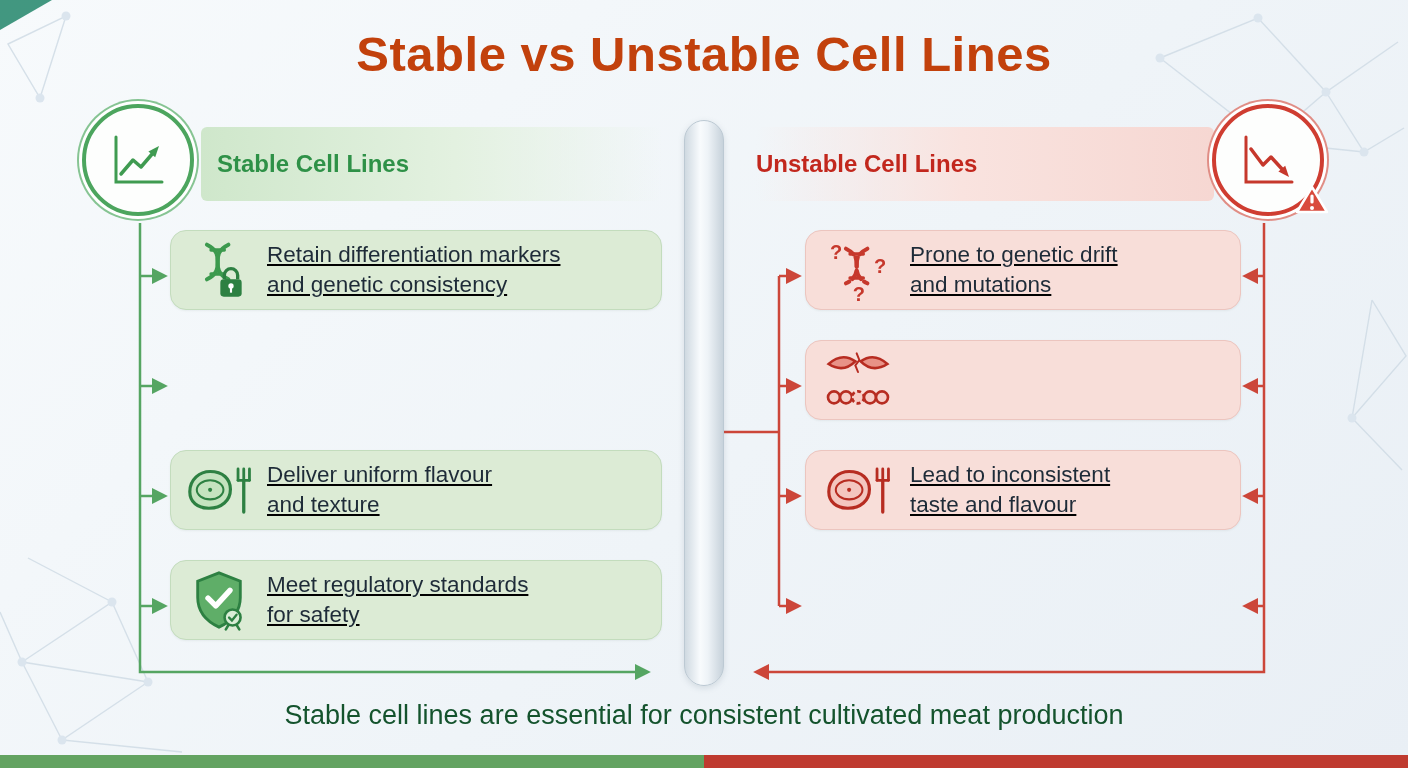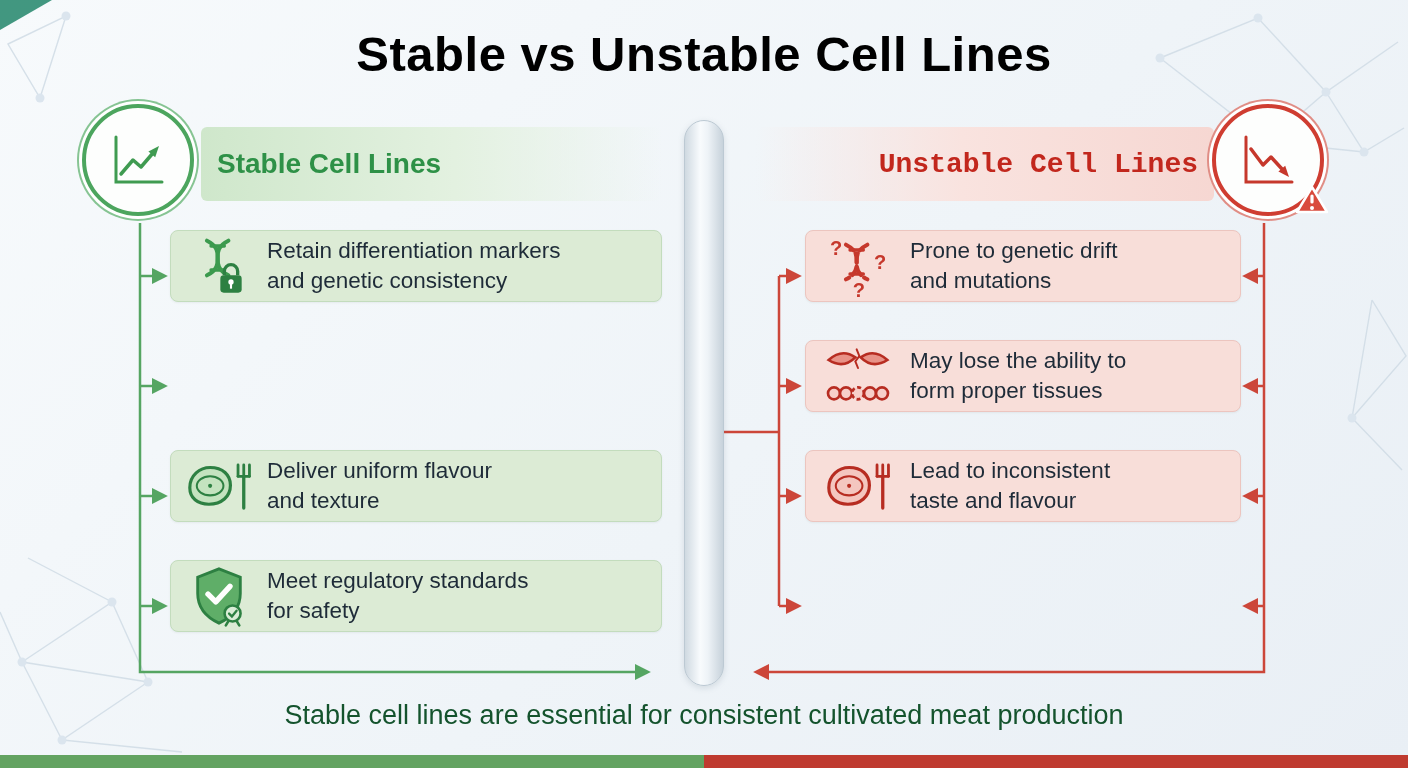--- a/index.html
+++ b/index.html
@@ -6,51 +6,50 @@
   html,body { width:1408px; height:768px; overflow:hidden; }
   body {
     font-family:"Liberation Sans", sans-serif;
     background:linear-gradient(135deg,#f7fafc 0%,#eff4f8 55%,#e9eff5 100%);
   }
   .canvas { position:relative; width:1408px; height:768px; }
   .bg-net { position:absolute; inset:0; pointer-events:none; z-index:0; }
   .connectors { position:absolute; inset:0; pointer-events:none; z-index:1; }
   .title {
     position:absolute; top:26px; left:0; width:100%; text-align:center;
-    font-size:49px; font-weight:bold; color:#000000; letter-spacing:.5px; z-index:2;
+    font-size:49px; font-weight:bold; color:#c2410c; letter-spacing:.5px; z-index:2;
   }
   .divider {
     position:absolute; left:684px; top:120px; width:40px; height:566px;
     border-radius:20px; border:1px solid #bcc9d3;
     background:linear-gradient(90deg,#cfd9e1,#f8fbfd 40%,#eef3f7 60%,#c7d2db);
     box-shadow:0 2px 6px rgba(90,110,130,.18); z-index:2;
   }
   .badge {
     position:absolute; width:112px; height:112px; border-radius:50%;
     background:#fdfefd; display:flex; align-items:center; justify-content:center; z-index:3;
   }
   .badge-left  { left:82px;  top:104px; border:4px solid #4ca55e; box-shadow:0 0 0 3px #fff,0 0 0 5px #86c493; }
   .badge-right { left:1212px;top:104px; border:4px solid #cf3d31; box-shadow:0 0 0 3px #fff,0 0 0 5px #e08d85; }
   .warn-tri { position:absolute; right:-10px; bottom:-4px; }
   .hdr {
     position:absolute; top:127px; height:74px; display:flex; align-items:center;
-    font-size:28px; font-weight:bold; border-radius:6px; z-index:2;
+    font-size:24px; font-weight:bold; border-radius:6px; z-index:2;
   }
   .hdr-left {
     left:201px; width:461px; padding-left:16px; color:#2e9147;
     background:linear-gradient(90deg,#cfe7cb 0%,#e3f1e0 55%,rgba(227,241,224,0) 100%);
   }
   .hdr-right {
-    left:756px; width:458px; justify-content:flex-end; padding-right:16px; color:#c2271d;
+    left:756px; width:458px; padding-right:16px; color:#c2271d;
     background:linear-gradient(270deg,#f6d7d2 0%,#f9e3df 55%,rgba(249,227,223,0) 100%);
-    font-family:Liberation Mono, monospace;
   }
   .box {
-    position:absolute; height:72px; display:flex; align-items:center;
-    border-radius:8px; z-index:2; box-shadow:0 1px 2px rgba(80,100,90,.08);
+    position:absolute; height:80px; display:flex; align-items:center;
+    border-radius:16px; z-index:2; box-shadow:0 1px 2px rgba(80,100,90,.08);text-decoration:underline;
   }
   .box.green { left:170px; width:492px; background:#dcebd5; border:1px solid #c3dcbd; }
   .box.red   { left:805px; width:436px; background:#f8ded9; border:1px solid #ecc5bf; }
   .ic { flex:0 0 96px; width:96px; display:flex; justify-content:center; align-items:center; }
   .box.red .ic { flex:0 0 104px; width:104px; }
   .txt { font-size:22.5px; color:#1e2b38; line-height:1.33; white-space:pre-line; }
   .footer {
     position:absolute; top:700px; left:0; width:100%; text-align:center;
     font-size:27px; color:#14532d; z-index:2;
   }
@@ -232,22 +231,20 @@
         <path d="M23 4 L25 9 L22 13 L24 18" stroke="#b72c21" stroke-width="1.5" fill="none" stroke-linecap="round"></path>
         <g fill="#f7cfc9" stroke="#b72c21" stroke-width="2">
           <circle cx="6" cy="37" r="4.5"></circle>
             <circle cx="15" cy="37" r="4.5"></circle>
           <circle cx="24" cy="37" r="4.5" stroke-dasharray="3 2"></circle>
           <circle cx="33" cy="37" r="4.5"></circle>
             <circle cx="42" cy="37" r="4.5"></circle>
         </g>
       </svg>
     </span>
-    <span class="txt">May lose the ability to
-form proper tissues</span>
   </div>
 
   <div class="box red" style="top:450px">
     <span class="ic">
       <svg width="66" height="61" viewBox="0 0 52 48">
         <path d="M3 25 C3 15 11 9 19 9 C29 9 35 15 35 23 C35 32 28 38 18 38 C9 38 3 33 3 25 Z" fill="#f4c6bf" stroke="#b72c21" stroke-width="2.5"></path>
         <ellipse cx="19" cy="23.5" rx="10.5" ry="7.5" fill="none" stroke="#b72c21" stroke-width="1.6"></ellipse>
         <circle cx="19" cy="23.5" r="1.6" fill="#b72c21"></circle>
         <g stroke="#b72c21" stroke-linecap="round" fill="none">
           <path d="M41 7 V16 M45.5 7 V16 M50 7 V16" stroke-width="2.2"></path>

